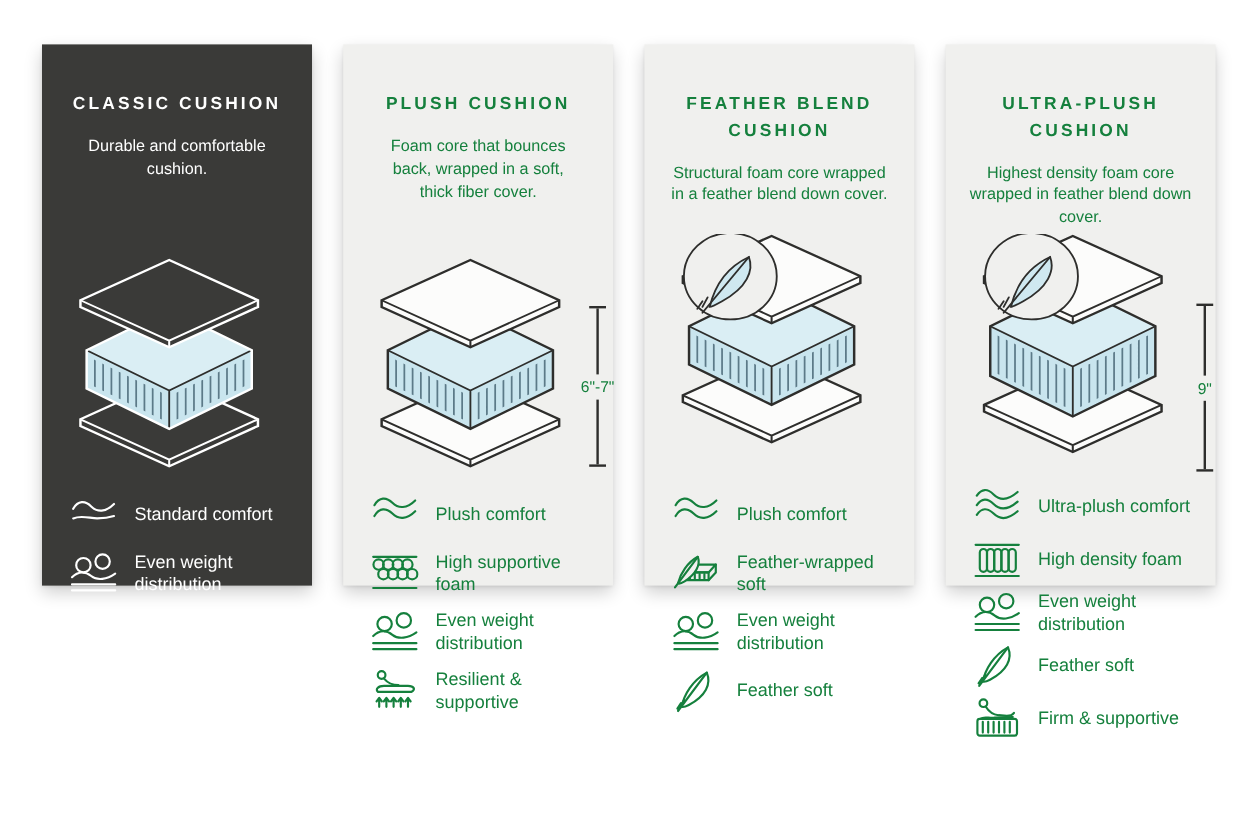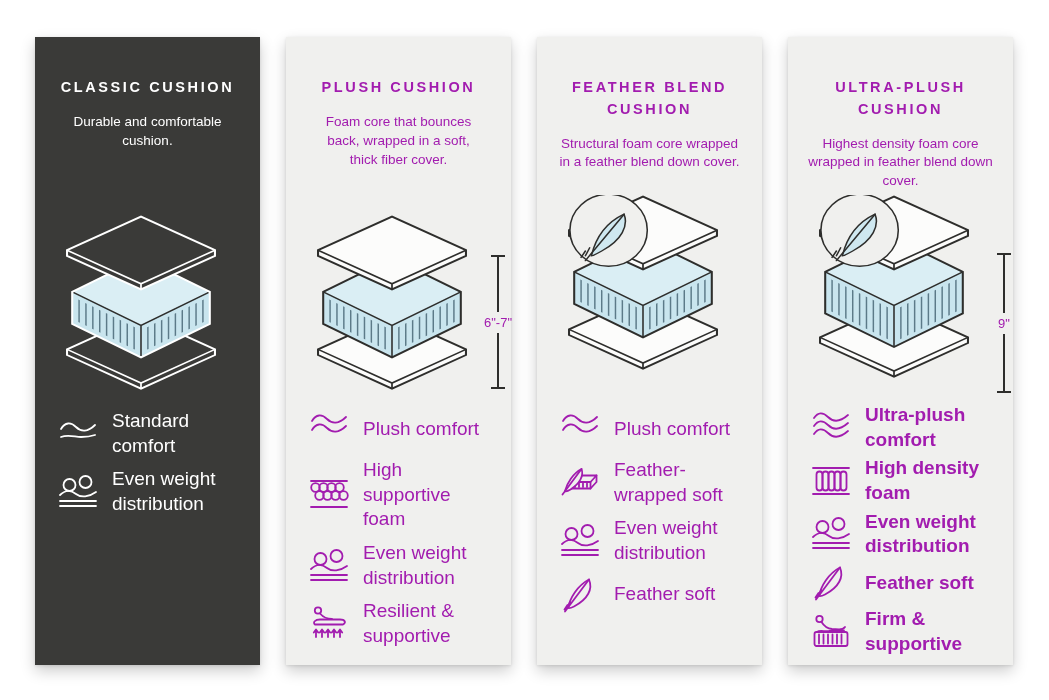--- a/index.html
+++ b/index.html
@@ -2,49 +2,49 @@
 <html><head>
 <meta charset="utf-8">
 <style>
   html,body{margin:0;padding:0;}
   body{
     width:1049px;height:700px;position:relative;background:#ffffff;
     font-family:"Liberation Sans", sans-serif;color:#333331;overflow:hidden;
   }
   .board{position:absolute;left:35px;top:37px;display:flex;gap:26px;}
   .card{
-    width:225px;height:628px;box-sizing:border-box;position:relative;
+    width:225px;height:451px;box-sizing:border-box;position:relative;
     padding:34px 20px 0;box-shadow:0 6px 14px rgba(0,0,0,.20),0 1px 3px rgba(0,0,0,.10);
   }
   .card.dark{background:var(--bg);color:#ffffff;--bg:#3a3a38;--stroke:#ffffff;}
-  .card.light{background:var(--bg);color:#a21caf;--bg:#f0f0ee;--stroke:#2e2e2c;}
+  .card.light{background:var(--bg);color:#15803d;--bg:#f0f0ee;--stroke:#2e2e2c;}
   .title{
     font-size:14.5px;font-weight:bold;letter-spacing:2.6px;text-align:center;
     line-height:1.5;margin:6px 0 14px;
   }
   .desc{font-size:13.5px;line-height:1.4;text-align:center;margin:0 auto;}
   .w1{max-width:152px;} .w2{max-width:168px;} .w3{max-width:208px;} .w4{max-width:190px;}
   .illus{position:absolute;left:20px;top:178px;width:186px;height:200px;}
   .illus.raised{top:158px;}
   .illus svg{display:block;}
   .dim{
     position:absolute;display:flex;flex-direction:column;align-items:center;
     width:40px;
   }
   .dim .cap{width:14px;height:2px;background:var(--stroke);}
   .dim .line{width:2px;flex:1;background:var(--stroke);}
   .dim .dim-label{font-size:13px;padding:3px 0;white-space:nowrap;}
   .dim.d2{left:172px;top:40px;height:134px;}
   .dim.d4{left:176px;top:58px;height:140px;}
   .features{position:absolute;left:22px;top:372px;right:8px;}
-  .features.tight{top:366px;font-weight:bold;}
+  .features.tight{top:366px;}
   .fl{display:flex;align-items:center;gap:13px;margin-bottom:9px;min-height:40px;}
   .features.tight .fl{margin-bottom:4px;}
   .fl .ficon{flex:0 0 42px;display:flex;justify-content:center;}
-  .fl .flabel{font-size:19px;line-height:1.3;max-width:132px;}
+  .fl .flabel{font-size:15px;line-height:1.3;max-width:132px;}
   .ic{stroke:currentColor;fill:none;stroke-width:1.8;stroke-linecap:round;stroke-linejoin:round;}
   .ic .bgfill{fill:var(--bg);}
   
   .panel{fill:var(--panel-fill);stroke:var(--stroke);stroke-width:2.4;}
   .panel-inner{fill:none;stroke:var(--stroke);stroke-width:2;}
   .card.dark .illus{--panel-fill:#3a3a38;}
   .card.light .illus{--panel-fill:#fcfcfb;}
   .foam-top{fill:#daeef4;}
   .foam-side{fill:#c9e5ee;}
   .foam-outline{fill:none;stroke-width:2.4;}

